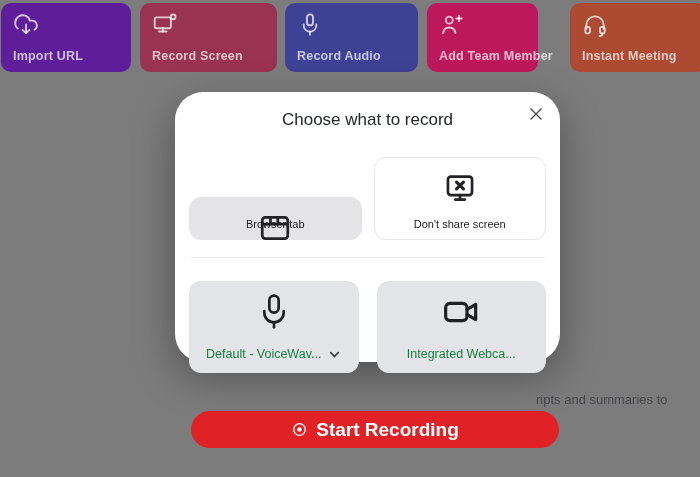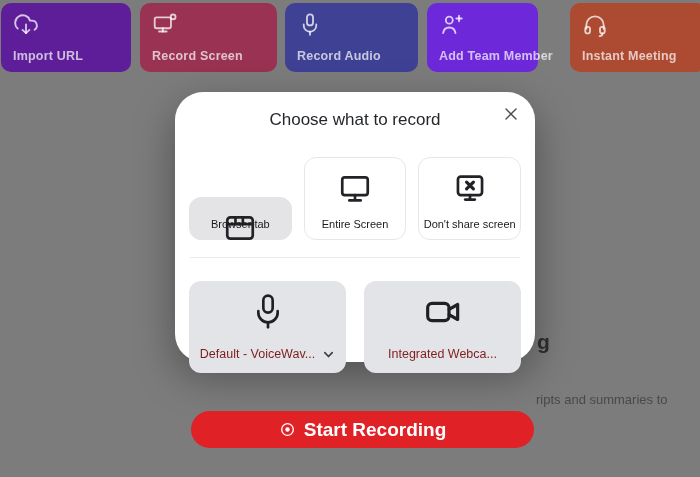--- a/index.html
+++ b/index.html
@@ -11,40 +11,40 @@
   .action-card{position:absolute;top:3px;height:69px;border-radius:10px;color:rgba(255,255,255,.70);}
   .ac-icon{position:absolute;top:9px;left:12px;width:26px;height:26px;color:rgba(255,255,255,.75);}
   .ac-label{position:absolute;left:12px;bottom:9px;font-size:12.5px;font-weight:700;letter-spacing:.2px;white-space:nowrap;}
 
   
   .frag-heading{position:absolute;left:537px;top:330px;font-size:21px;font-weight:700;color:#2e2e31;}
   .frag-para{position:absolute;left:536px;top:392px;font-size:13px;color:#49494e;white-space:nowrap;}
 
   
   .modal{position:absolute;left:175px;top:92px;width:360px;height:270px;background:#fff;
-         border-radius:28px;box-shadow:0 14px 40px rgba(0,0,0,.35);z-index:5;}
+         border-radius:28px;box-shadow:0 14px 40px rgba(0,0,0,.35);z-index:5;padding-left:25px;}
   .modal-title{position:absolute;top:18px;left:0;right:0;margin:0;text-align:center;
                font-size:17px;font-weight:500;color:#24272b;}
   .close-btn{position:absolute;top:11px;right:13px;width:22px;height:22px;padding:4px;
              background:none;border:none;color:#4b4b52;cursor:pointer;}
 
   .options{position:absolute;top:65px;left:14px;right:14px;height:83px;display:flex;gap:12px;}
   .option{flex:1;position:relative;border-radius:12px;border:1px solid #e7e7ea;background:#fff;cursor:pointer;}
   .option.selected{background:#e4e4e7;border-color:#e4e4e7;margin-top:40px;}
   .opt-icon{position:absolute;top:13px;left:50%;transform:translateX(-50%);width:34px;height:34px;color:#232327;}
   .opt-label{position:absolute;bottom:8px;left:3px;right:3px;text-align:center;
              font-size:11px;line-height:1.3;color:#1b1b1f;}
 
   .divider{position:absolute;top:165px;left:15px;right:15px;height:1px;background:#ebebee;}
 
   .devices{position:absolute;top:189px;left:14px;right:14px;height:92px;display:flex;gap:18px;}
   .device{flex:1;position:relative;border-radius:12px;background:#e3e4e8;cursor:pointer;}
   .dev-icon{position:absolute;top:11px;left:50%;transform:translateX(-50%);width:40px;height:40px;color:#202024;}
   .dev-label{position:absolute;bottom:12px;left:0;right:0;display:flex;align-items:center;
-             justify-content:center;gap:7px;font-size:12.5px;font-weight:500;color:#7f1d1d;}
+             justify-content:center;gap:7px;font-size:12.5px;font-weight:500;color:#15803d;}
   .chevron{width:13px;height:13px;color:#3f3f46;flex:0 0 auto;}
 
   .start-btn{position:absolute;top:319px;left:16px;right:1px;height:37px;border:none;border-radius:20px;
              display:flex;align-items:center;justify-content:center;gap:8px;color:#fff;
              font-size:19px;font-weight:700;font-family:inherit;cursor:pointer;}
   .start-icon{width:17px;height:17px;flex:0 0 auto;}
 </style>
 </head>
 <body>
 
@@ -77,21 +77,21 @@
       <svg viewBox="0 0 24 24" fill="none" stroke="currentColor" stroke-width="1.7" stroke-linecap="round" stroke-linejoin="round">
         <rect x="2.5" y="5" width="15" height="10" rx="1.8"></rect>
         <line x1="10" y1="15" x2="10" y2="18"></line>
           <line x1="6.5" y1="18" x2="13.5" y2="18"></line>
         <circle cx="19.5" cy="4.5" r="2.2"></circle>
       </svg>
     </span>
     <span class="ac-label">Record Screen</span>
   </div>
 
-  <div class="action-card" style="left: 427px; width: 111px; background-color: #6d28d9;">
+  <div class="action-card" style="left: 427px; width: 111px; background-color: #be185d;">
     <span class="ac-icon">
       <svg viewBox="0 0 24 24" fill="none" stroke="currentColor" stroke-width="1.7" stroke-linecap="round" stroke-linejoin="round">
         <circle cx="9.5" cy="7.5" r="3.2"></circle>
         <path d="M3.8 19.5c.5-3.1 2.8-5.2 5.7-5.2s5.2 2.1 5.7 5.2"></path>
         <line x1="18.5" y1="3.5" x2="18.5" y2="8.5"></line>
           <line x1="16" y1="6" x2="21" y2="6"></line>
       </svg>
     </span>
     <span class="ac-label">Add Team Member</span>
   </div>
@@ -130,30 +130,20 @@
             <rect x="3" y="4.5" width="18" height="15" rx="2.2"></rect>
             <line x1="3" y1="9.3" x2="21" y2="9.3"></line>
             <line x1="8.8" y1="4.5" x2="8.8" y2="9.3"></line>
             <line x1="14" y1="4.5" x2="14" y2="9.3"></line>
           </svg>
         </span>
         <span class="opt-label">Browser tab</span>
       </div>
 
 
-      <div class="option">
-        <span class="opt-icon">
-          <svg viewBox="0 0 24 24" fill="none" stroke="currentColor" stroke-width="1.9" stroke-linecap="round" stroke-linejoin="round">
-            <rect x="3" y="4.5" width="18" height="12.5" rx="1.8"></rect>
-            <line x1="12" y1="17" x2="12" y2="20"></line>
-            <line x1="8" y1="20.8" x2="16" y2="20.8"></line>
-          </svg>
-        </span>
-        <span class="opt-label">Entire Screen</span>
-      </div>
 
       <div class="option">
         <span class="opt-icon">
           <svg viewBox="0 0 24 24" fill="none" stroke="currentColor" stroke-width="1.9" stroke-linecap="round" stroke-linejoin="round">
             <rect x="3.5" y="4" width="17" height="13" rx="2"></rect>
             <line x1="9.6" y1="7.9" x2="14.4" y2="12.6" stroke-width="2.3"></line>
             <line x1="14.4" y1="7.9" x2="9.6" y2="12.6" stroke-width="2.3"></line>
             <line x1="12" y1="17" x2="12" y2="19.2"></line>
             <line x1="8.6" y1="20.2" x2="15.4" y2="20.2"></line>
           </svg>

